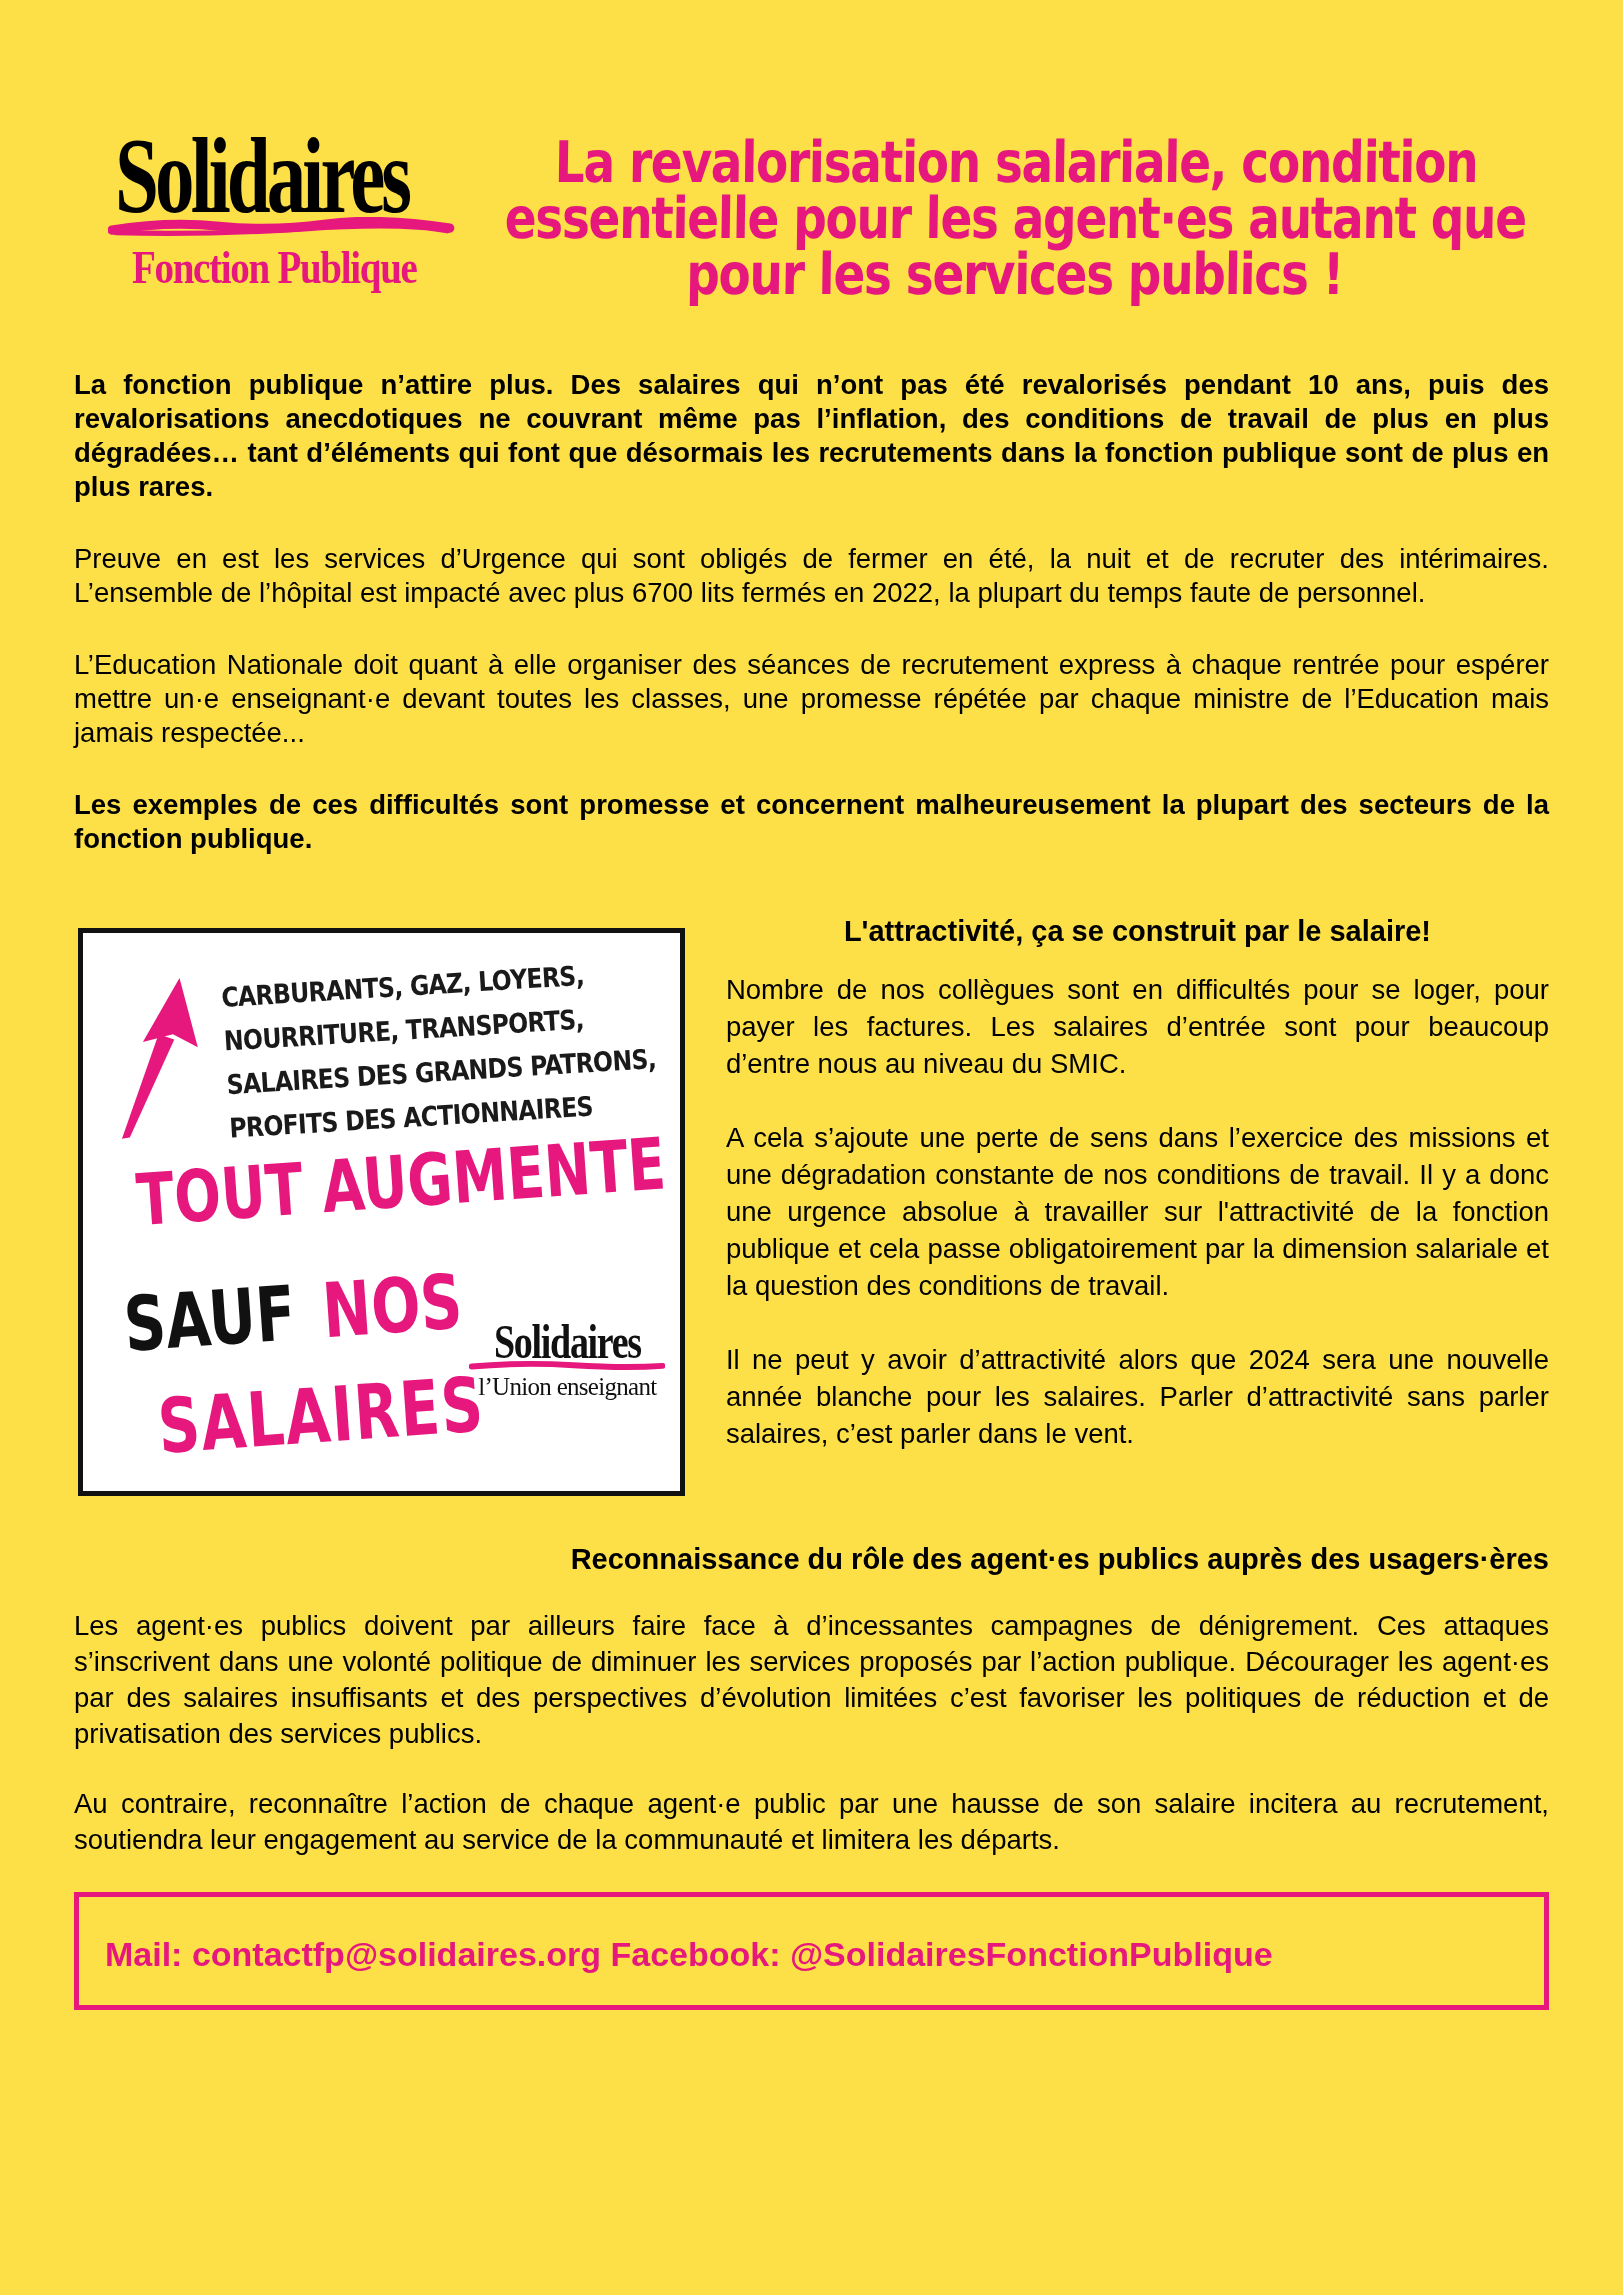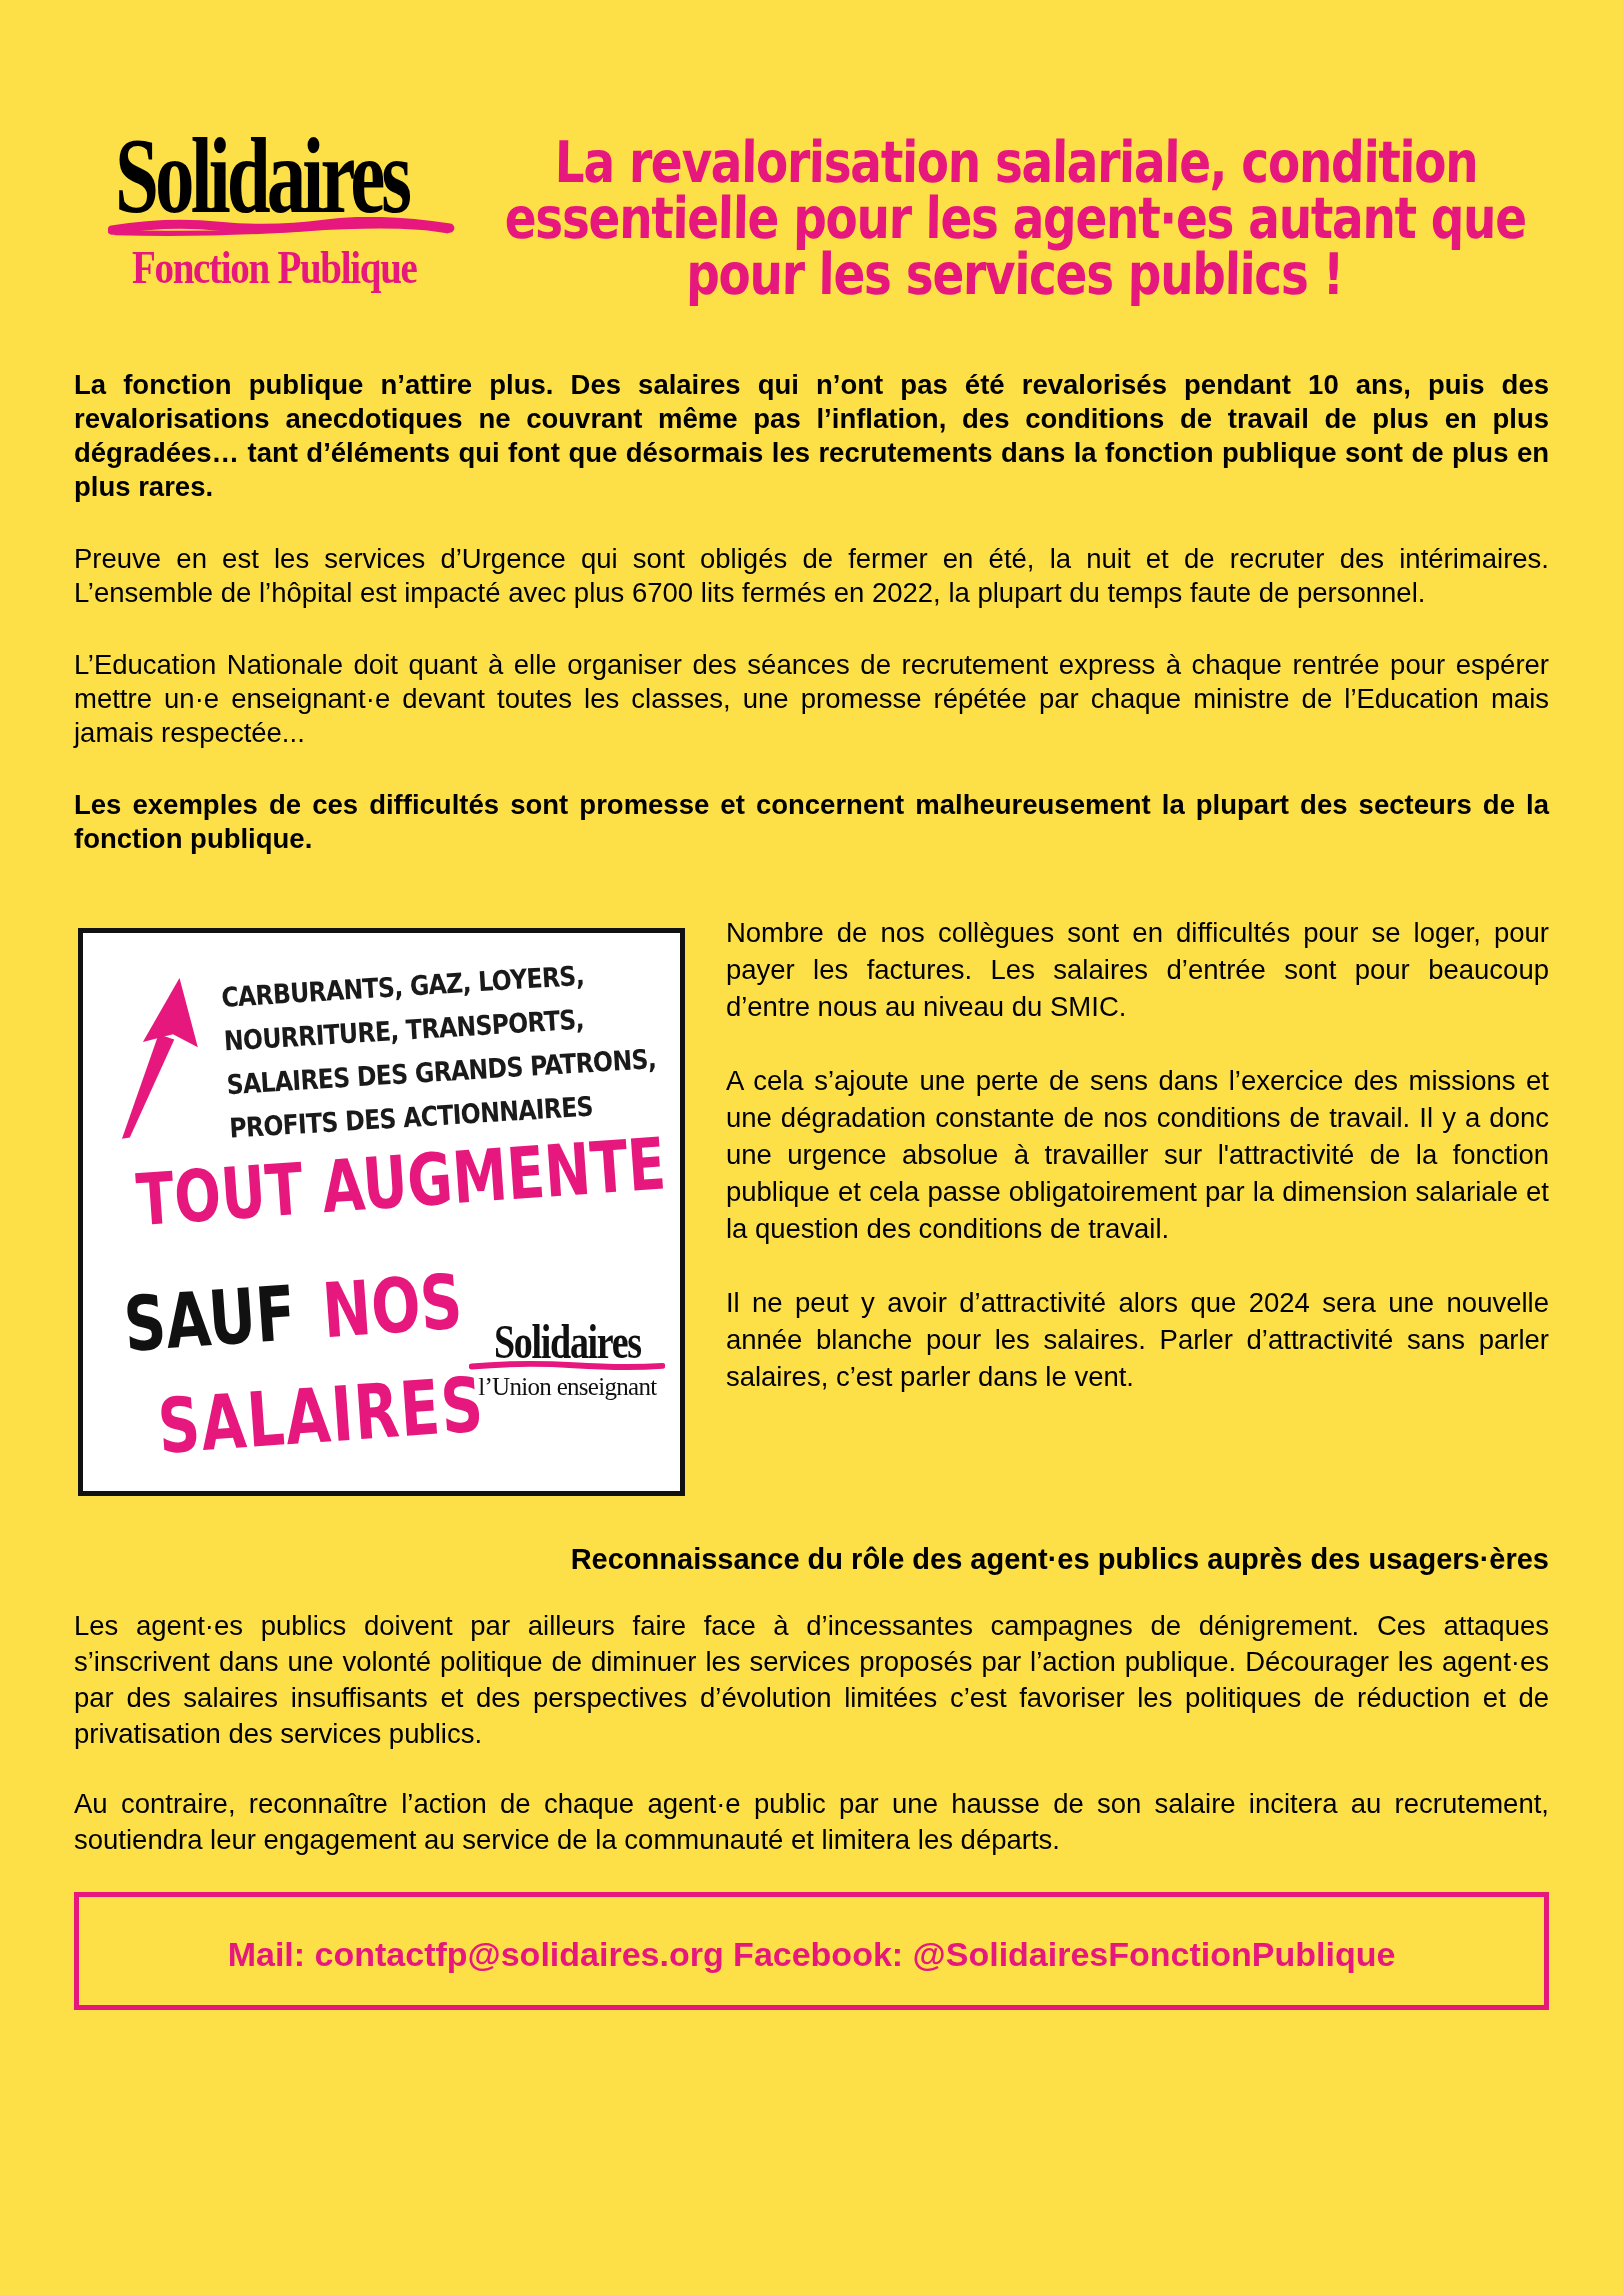--- a/index.html
+++ b/index.html
@@ -109,21 +109,21 @@
   .reco h2{
     font-size:29px;line-height:35px;margin:46px 0 31px;
     text-align:right;font-weight:bold;
   }
   .reco p{line-height:36px;margin-bottom:34px;}
   .reco p:last-child{margin-bottom:0;}
 
   
   .contact-box{
     margin-top:34px;border:5.9px solid #e6187e;
-    padding:37px 26px 30px;text-align:center;
+    padding:37px 26px 30px;text-align:left;
   }
   .contact-line{
     color:#e6187e;font-weight:bold;font-size:34px;line-height:41px;
   }
   .contact-line + .contact-line{margin-top:25px;}
 
   svg{display:block;}
 </style>
 </head>
 <body>
@@ -179,20 +179,21 @@
         <div class="poster-logo">
           <div class="poster-logo-name">Solidaires</div>
           <svg class="poster-logo-underline" width="196" height="11.8" viewBox="0 0 300 18" style="margin-left:3.3px;">
             <path d="M4 10 Q 80 3 160 8 T 296 9" stroke="#e6187e" stroke-width="9" fill="none" stroke-linecap="round"></path>
           </svg>
           <div class="poster-logo-subtitle">l’Union enseignant</div>
         </div>
       </figure>
 
       <div class="col-right">
+        <h2>L'attractivité, ça se construit par le salaire!</h2>
         <p>Nombre de nos collègues sont en difficultés pour se loger, pour payer les factures. Les salaires d’entrée sont pour beaucoup d’entre nous au niveau du SMIC.</p>
         <p>A cela s’ajoute une perte de sens dans l’exercice des missions et une dégradation constante de nos conditions de travail. Il y a donc une urgence absolue à travailler sur l'attractivité de la fonction publique et cela passe obligatoirement par la dimension salariale et la question des conditions de travail.</p>
         <p>Il ne peut y avoir d’attractivité alors que 2024 sera une nouvelle année blanche pour les salaires. Parler d’attractivité sans parler salaires, c’est parler dans le vent.</p>
       </div>
     </section>
 
     <section class="reco">
       <h2>Reconnaissance du rôle des agent·es publics auprès des usagers·ères</h2>
       <p>Les agent·es publics doivent par ailleurs faire face à d’incessantes campagnes de dénigrement. Ces attaques s’inscrivent dans une volonté politique de diminuer les services proposés par l’action publique. Décourager les agent·es par des salaires insuffisants et des perspectives d’évolution limitées c’est favoriser les politiques de réduction et de privatisation des services publics.</p>
       <p>Au contraire, reconnaître l’action de chaque agent·e public par une hausse de son salaire incitera au recrutement, soutiendra leur engagement au service de la communauté et limitera les départs.</p>

